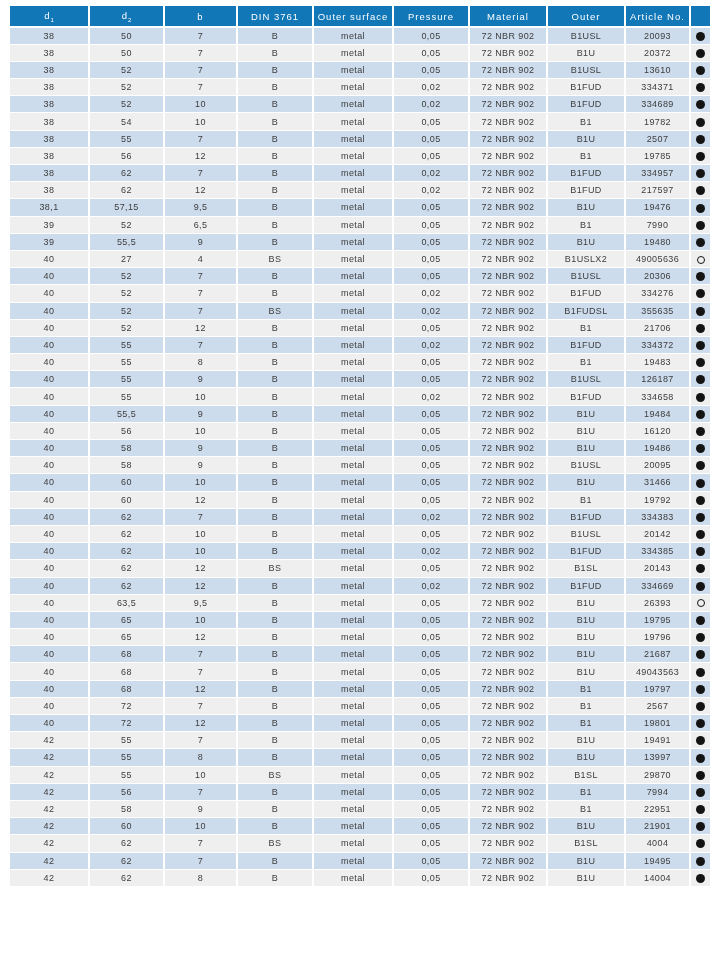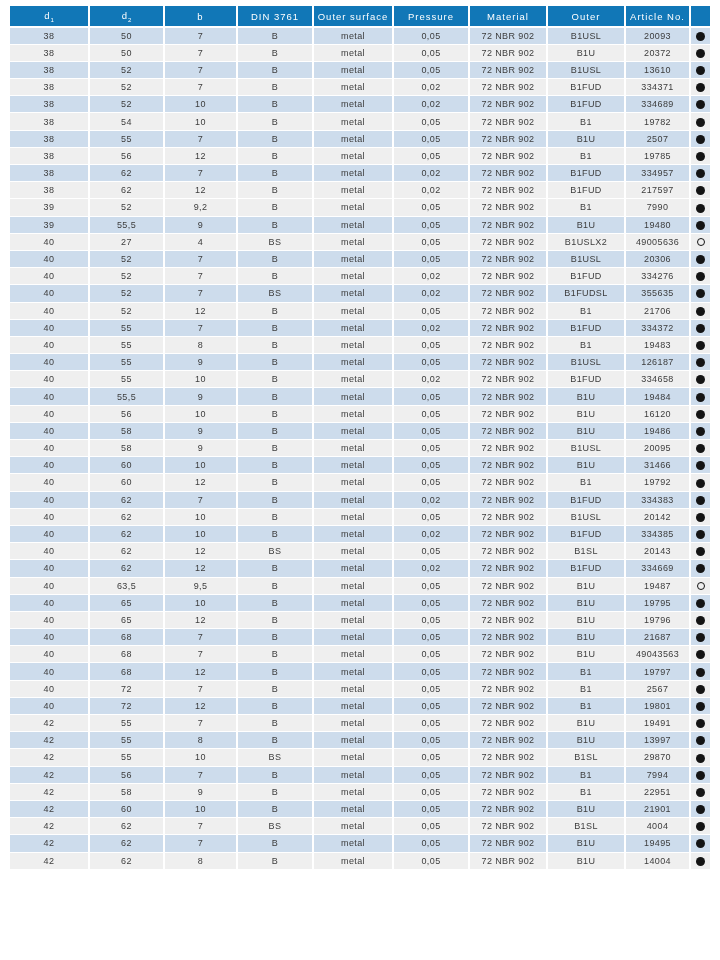--- a/index.html
+++ b/index.html
@@ -196,24 +196,36 @@
             <td>62</td>
             <td>12</td>
             <td>B</td>
             <td>metal</td>
             <td>0,02</td>
             <td>72 NBR 902</td>
             <td>B1FUD</td>
             <td>217597</td>
             <td><span class="dot filled"></span></td>
           </tr>
+          <tr class="row-blue">
+            <td>38,1</td>
+            <td>57,15</td>
+            <td>9,5</td>
+            <td>B</td>
+            <td>metal</td>
+            <td>0,05</td>
+            <td>72 NBR 902</td>
+            <td>B1U</td>
+            <td>19476</td>
+            <td><span class="dot filled"></span></td>
+          </tr>
           <tr class="row-gray">
             <td>39</td>
             <td>52</td>
-            <td>9,2</td>
+            <td>6,5</td>
             <td>B</td>
             <td>metal</td>
             <td>0,05</td>
             <td>72 NBR 902</td>
             <td>B1</td>
             <td>7990</td>
             <td><span class="dot filled"></span></td>
           </tr>
           <tr class="row-blue">
             <td>39</td>
@@ -469,21 +481,21 @@
           </tr>
           <tr class="row-gray">
             <td>40</td>
             <td>63,5</td>
             <td>9,5</td>
             <td>B</td>
             <td>metal</td>
             <td>0,05</td>
             <td>72 NBR 902</td>
             <td>B1U</td>
-            <td>19487</td>
+            <td>26393</td>
             <td><span class="dot open"></span></td>
           </tr>
           <tr class="row-blue">
             <td>40</td>
             <td>65</td>
             <td>10</td>
             <td>B</td>
             <td>metal</td>
             <td>0,05</td>
             <td>72 NBR 902</td>

